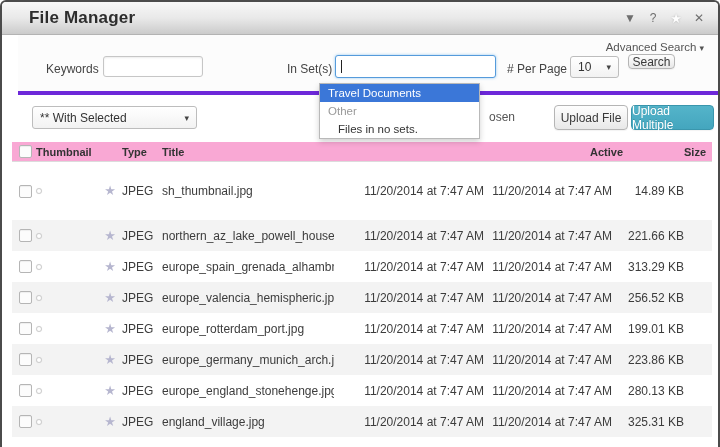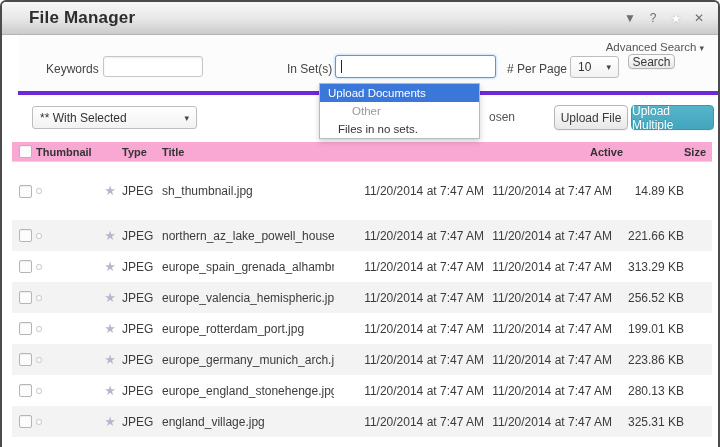--- a/index.html
+++ b/index.html
@@ -54,21 +54,21 @@
   
   .file-chosen{position:absolute;left:487px;top:108px;font-size:12px;color:#555;}
 
   
   .dropdown{
     position:absolute;left:317px;top:81px;width:161px;z-index:30;
     background:#fff;border:1px solid #b9b9b9;box-shadow:0 3px 6px rgba(0,0,0,.18);
   }
   .dd-item{height:18px;line-height:18px;font-size:11.5px;color:#333;padding-left:8px;cursor:pointer;white-space:nowrap;overflow:hidden;}
   .dd-item.hl{background:var(--hl,#3b77d8);color:#fff;}
-  .dd-item.muted{color:#999;margin-left:24px;}
+  .dd-item.muted{color:#999;}
   .dd-item.indent{padding-left:18px;}
 
   
   .table{position:absolute;left:10px;top:140px;width:700px;}
   .trow{display:flex;align-items:center;width:100%;}
   .hdr{height:20px;background:#f9a8d4;border-bottom:1px solid #dcdcdc;font-size:11px;font-weight:bold;color:#333;}
   .body-row{height:31px;font-size:12px;color:#3c3c3c;background:#fff;}
   .body-row.alt{background:#f3f3f3;}
   .body-row.tall{height:58px;}
 
@@ -269,18 +269,18 @@
     <div class="c-title">england_village.jpg</div>
     <div class="c-d1">11/20/2014 at 7:47 AM</div>
     <div class="c-d2">11/20/2014 at 7:47 AM</div>
     <div class="c-size">325.31 KB</div>
     <div class="c-pad"></div>
   </div>
       </div>
   </div>
 
   <div class="dropdown" id="dd-list">
-      <div class="dd-item hl">Upload Documents</div>
+      <div class="dd-item hl">Travel Documents</div>
       <div class="dd-item muted">Other</div>
       <div class="dd-item indent">Files in no sets.</div>
     </div>
 
 </div>
 
 </body></html>

